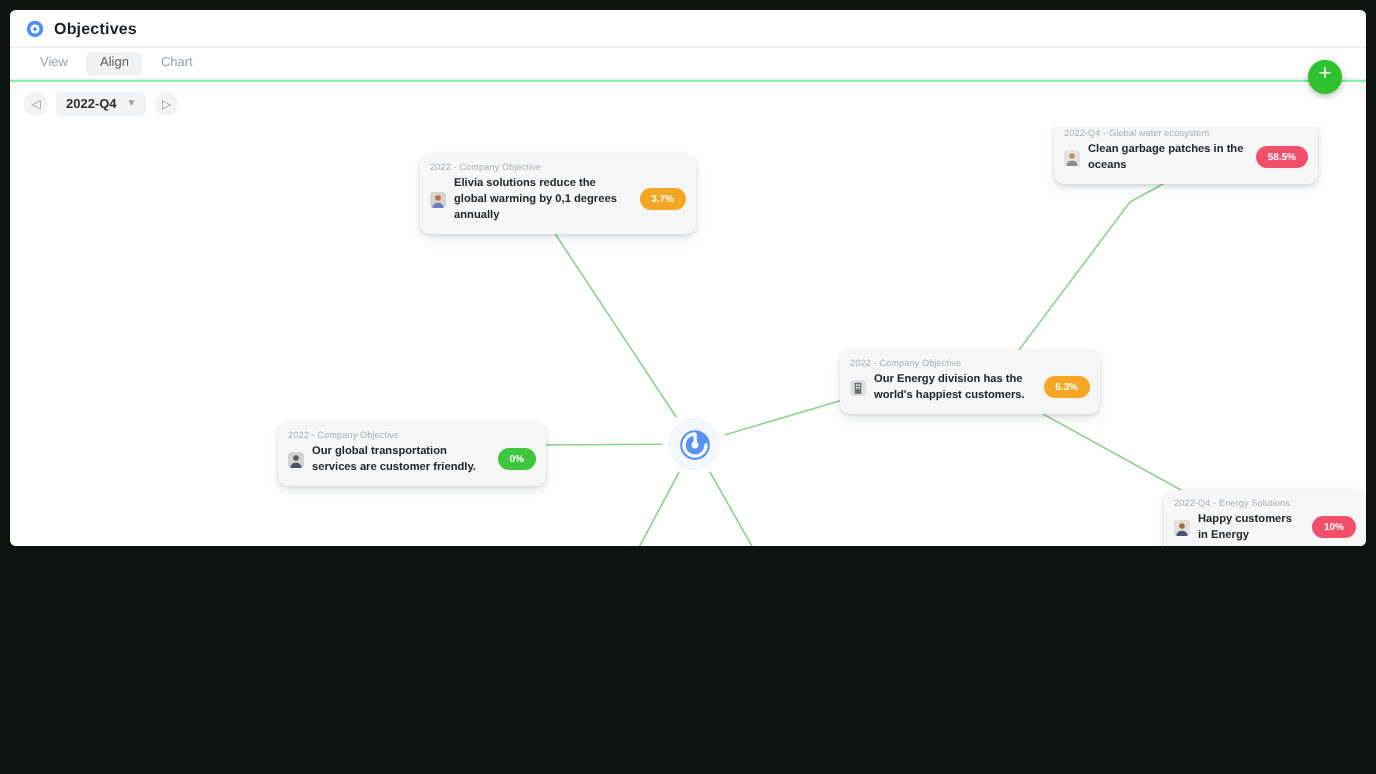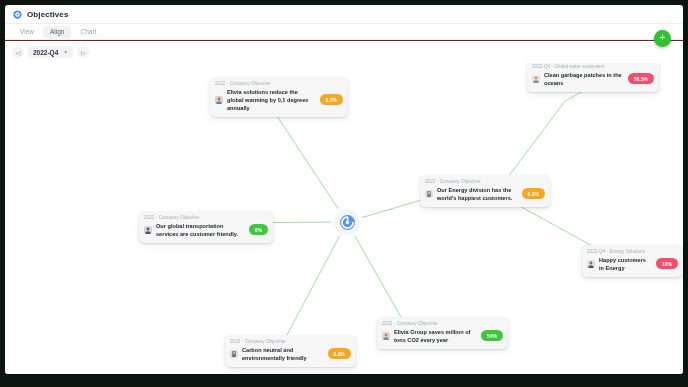--- a/index.html
+++ b/index.html
@@ -5,22 +5,22 @@
   * { box-sizing: border-box; margin: 0; padding: 0; }
   html, body {
     width: 688px; height: 387px;
     background: #0d1410;
     font-family: "Liberation Sans", sans-serif;
     overflow: hidden;
   }
   #window {
     position: absolute;
     left: 5px; top: 5px;
-    width: 678px; height: 369px;
-    background: #7f1d1d;
+    width: 678px; height: 268px;
+    background: #86efac;
     border-radius: 3px;
     overflow: hidden;
   }
 
   
   #titlebar {
     position: absolute; left: 0; top: 0;
     width: 100%; height: 19px;
     background: #ffffff;
     border-bottom: 1px solid #eceef0;

